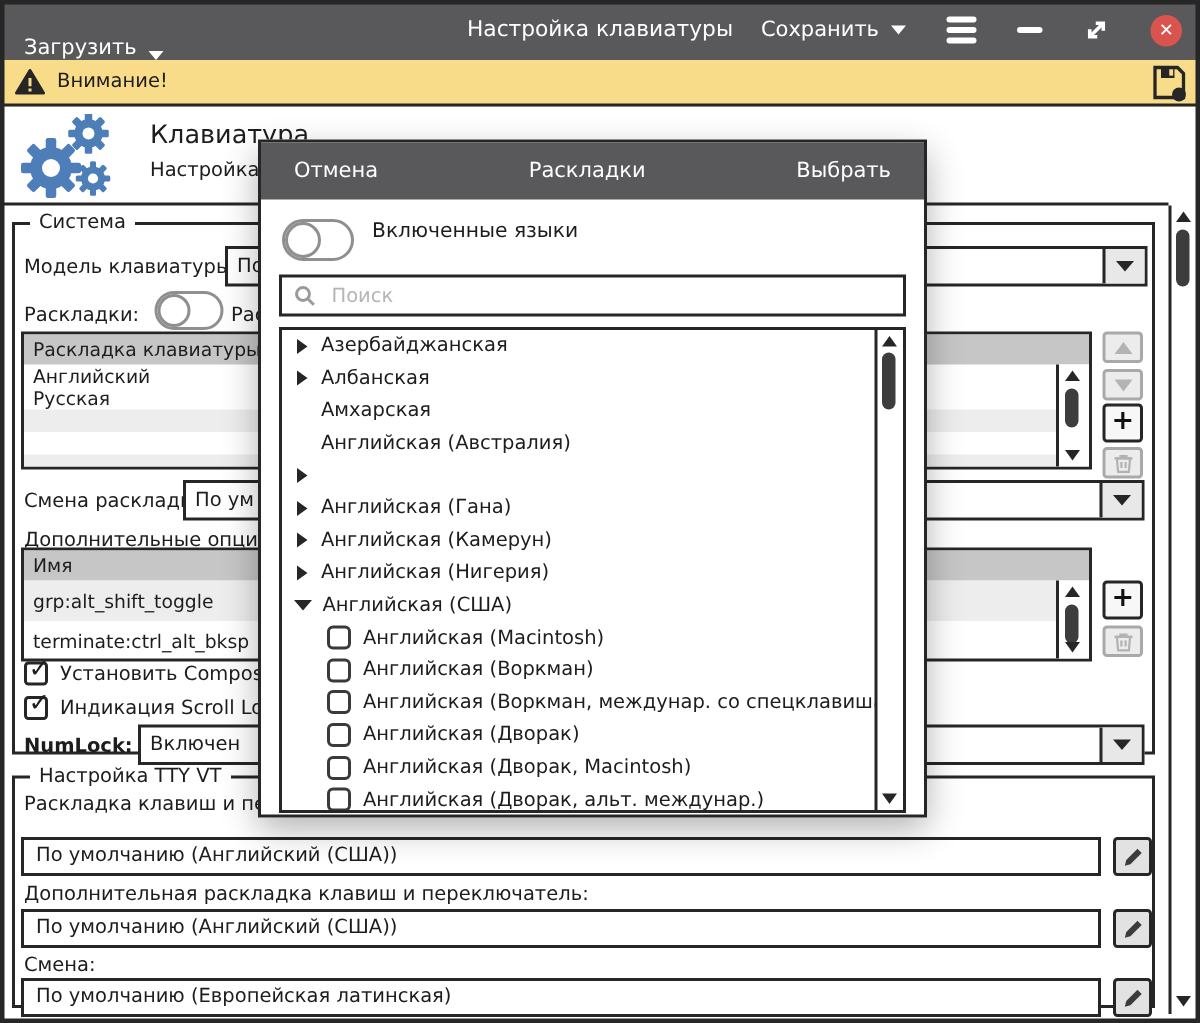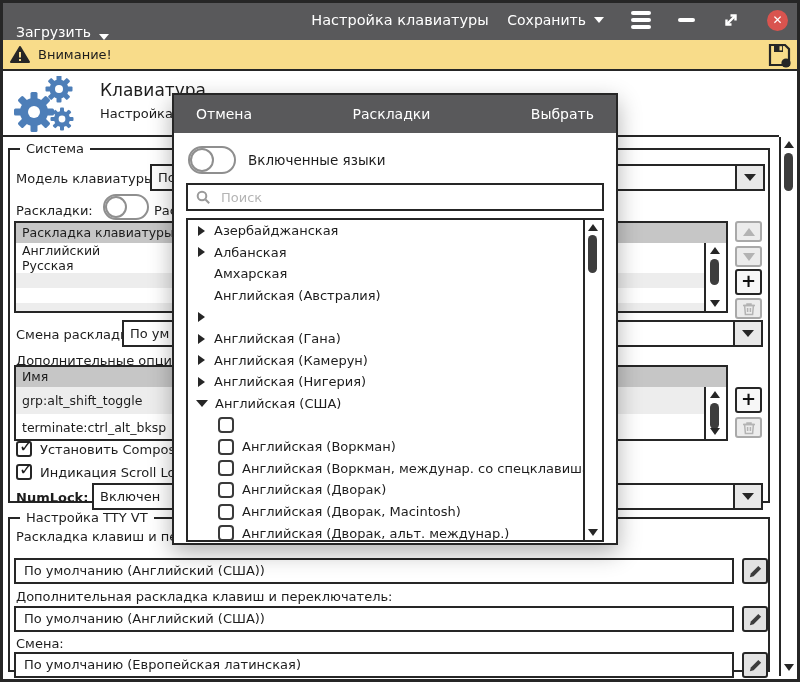--- a/index.html
+++ b/index.html
@@ -87,21 +87,21 @@
   .vscroll{position:absolute;left:779px;top:137px;width:18px;height:539px;border-left:2px solid #262626;background:#fff;box-sizing:border-box;z-index:5;cursor:pointer;}
   .vscroll .tri-up{left:3px;}
   .vscroll .tri-dn{left:3px;}
 
   
   .modal{position:absolute;left:172px;top:93px;width:446px;height:452px;background:#fff;border:2px solid #262626;
          box-sizing:border-box;z-index:60;box-shadow:0 8px 22px rgba(0,0,0,.3);}
   .mhdr{height:38px;background:#59595b;color:#fff;display:flex;align-items:center;justify-content:space-between;
         padding:0 22px;font-size:14px;}
   .mhdr .mbtn{cursor:pointer;}
-  .mtoggle{margin:13px 14px 9px;display:flex;align-items:center;gap:12px;font-size:13.5px;}
+  .mtoggle{margin:13px 14px 9px;display:flex;align-items:flex-start;gap:12px;font-size:13.5px;}
   .msearch{margin:0 12px;height:28px;border:2px solid #262626;display:flex;align-items:center;padding:0 8px;gap:8px;box-sizing:border-box;}
   .msearch input{border:0;outline:0;flex:1;font-size:13px;font-family:inherit;color:#ef4444;background:transparent;}
   .msearch input::placeholder{color:#b5b5b5;}
   .mlist{margin:7px 12px 0;height:324px;border:2px solid #262626;position:relative;box-sizing:border-box;overflow:hidden;background:#fff;}
   .mrow{height:21.6px;display:flex;align-items:center;font-size:13px;padding-left:10px;padding-right:26px;white-space:nowrap;cursor:pointer;}
   .mrow.child{padding-left:30px;}
   .tri-r{width:0;height:0;border-top:5px solid transparent;border-bottom:5px solid transparent;border-left:7px solid #262626;margin-right:9px;flex:none;}
   .tri-d{width:0;height:0;border-left:6px solid transparent;border-right:6px solid transparent;border-top:7px solid #262626;margin-right:7px;margin-left:-2px;flex:none;}
   .spacer{width:16px;flex:none;}
   .ccb{width:16px;height:16px;border:2px solid #3a3a3a;border-radius:4px;background:#fff;margin-right:8px;flex:none;box-sizing:border-box;}
@@ -397,20 +397,21 @@
       <div class="mrow">
         <span class="tri-r"></span>
         <span>Английская (Нигерия)</span>
       </div>
       <div class="mrow">
         <span class="tri-d"></span>
         <span>Английская (США)</span>
       </div>
       <div class="mrow child">
         <span class="ccb"></span>
+        <span>Английская (Macintosh)</span>
       </div>
       <div class="mrow child">
         <span class="ccb"></span>
         <span>Английская (Воркман)</span>
       </div>
       <div class="mrow child">
         <span class="ccb"></span>
         <span>Английская (Воркман, междунар. со спецклавишами)</span>
       </div>
       <div class="mrow child">

